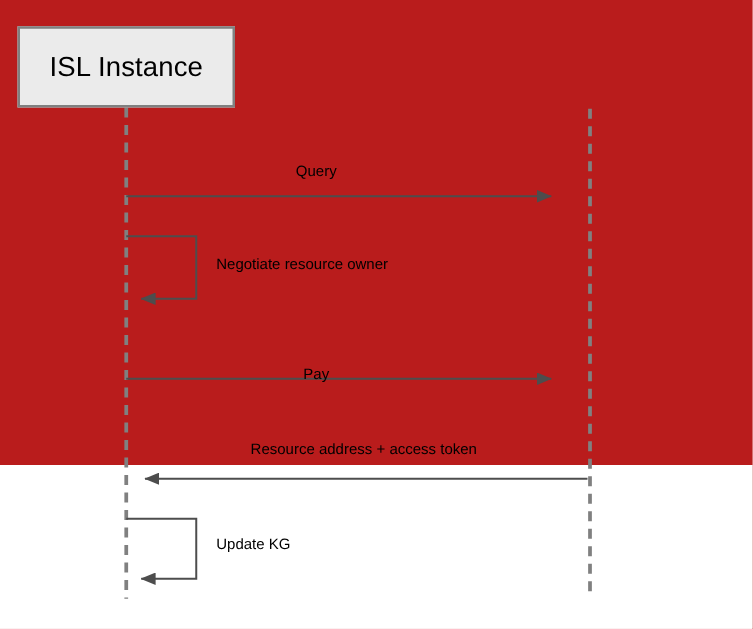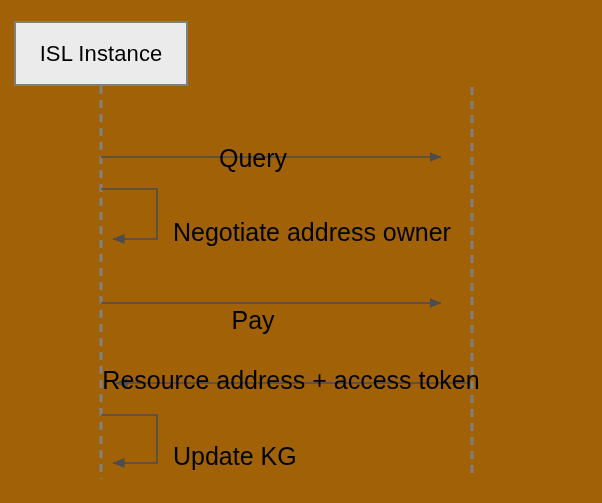--- a/index.html
+++ b/index.html
@@ -9,22 +9,22 @@
   }
   body {
     width: 602px;
     height: 503px;
     font-family: "Liberation Sans", sans-serif;
     overflow: hidden;
   }
   #diagram-root {
     position: relative;
     width: 602px;
-    height: 503px;
-    background: #a16207;
+    height: 372px;
+    background: #b91c1c;
   }
   #diagram-svg {
     position: absolute;
     top: 0;
     left: 0;
     width: 602px;
     height: 503px;
   }
   .participant-box {
     position: absolute;
@@ -49,25 +49,24 @@
   }
   #participant-box-1 {
     left: 356px;
     top: 14px;
     width: 235px;
     height: 73px;
   }
   .msg-label {
     position: absolute;
     color: #000000;
-    font-size: 25px;
+    font-size: 12px;
     line-height: 1;
     white-space: nowrap;
     text-align: center;
-    margin-top: 15px;
   }
   .msg-label.centered {
     transform: translateX(-50%);
   }
 </style>
 </head>
 <body>
 
 <div id="diagram-root">
 
@@ -105,21 +104,21 @@
     <g>
       <path d="M 101 415 L 157 415 L 157 463 L 113 463" fill="none" stroke="#4d4d4d" stroke-width="1.6" marker-end="url(#arrow-left)"></path>
     </g>
   </svg>
 
   <div class="participant-box" id="participant-box-0">ISL Instance</div>
 
 
   <div class="msg-label centered" style="left:253px; top:131px;">Query</div>
 
-  <div class="msg-label" style="left:173px; top:205px;">Negotiate address owner</div>
+  <div class="msg-label" style="left:173px; top:205px;">Negotiate resource owner</div>
 
   <div class="msg-label centered" style="left:253px; top:293px;">Pay</div>
 
   <div class="msg-label" style="left:173px; top:429px;">Update KG</div>
 
   <div class="msg-label centered" style="left:291px; top:353px;">Resource address + access token</div>
 
 </div>
 
 </body></html>

